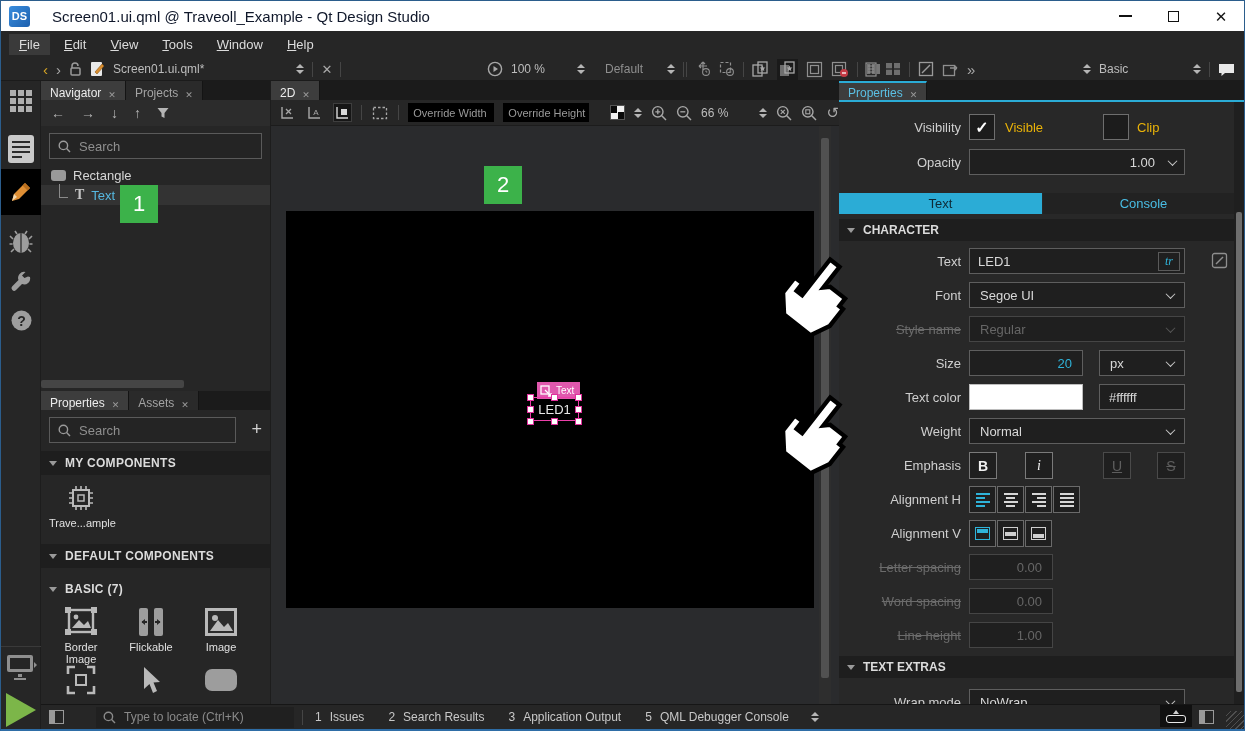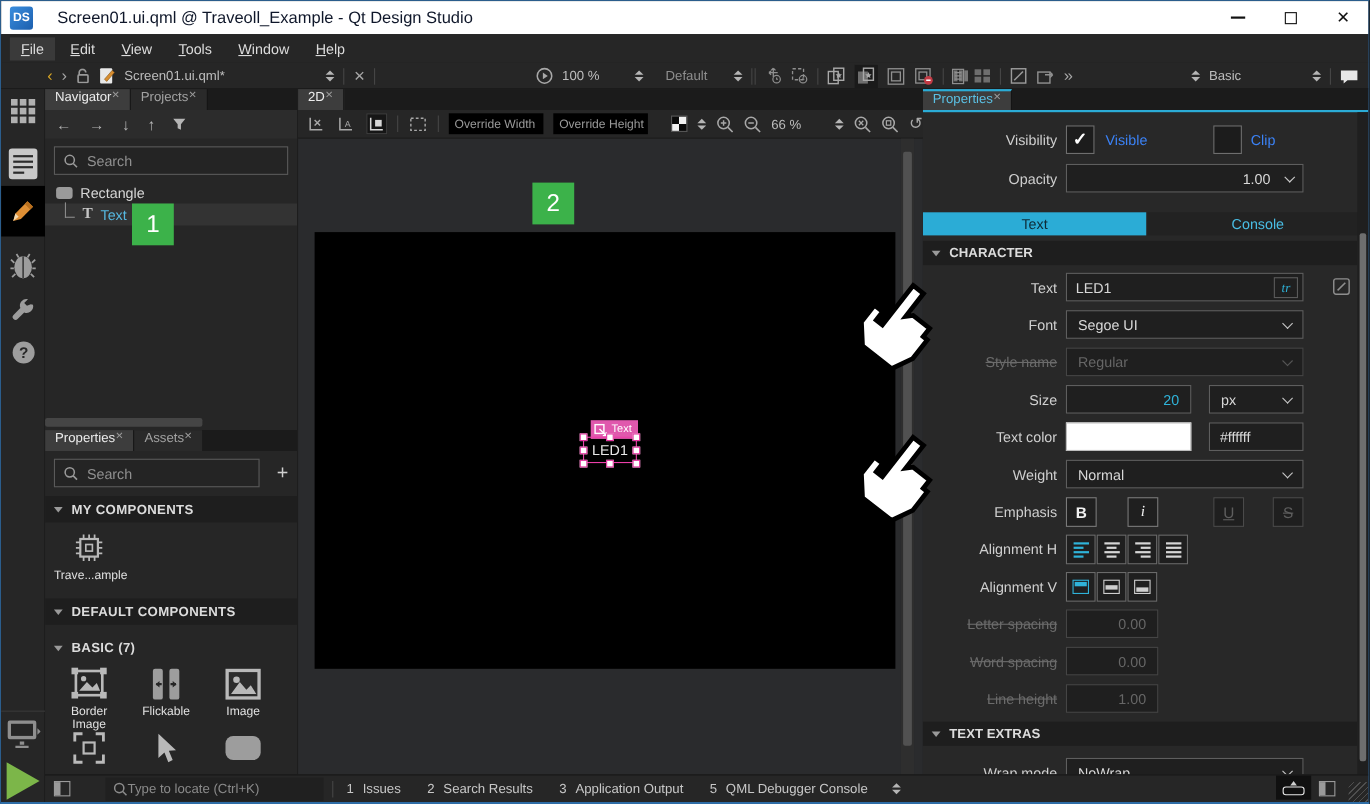--- a/index.html
+++ b/index.html
@@ -43,21 +43,21 @@
   .leftrail{position:absolute;left:0;top:80px;bottom:0;width:40px;background:#262626;border-right:1px solid #1d1d1d;}
   .rail-ic{position:absolute;left:0;width:40px;display:flex;justify-content:center;color:#9d9d9d;}
   .rail-active{background:#000;}
   .rail-doc{width:26px;height:28px;background:#c9c9c9;border-radius:3px;display:flex;flex-direction:column;justify-content:center;gap:3px;padding:0 4px;}
   .rail-doc i{display:block;height:2px;background:#2c2c2c;}
   .rail-sep{position:absolute;left:0;top:565px;width:40px;height:1px;background:#3a3a3a;}
   .play-tri{width:0;height:0;border-top:17px solid transparent;border-bottom:17px solid transparent;border-left:30px solid #7cb649;}
 
   
   .tabrow{position:absolute;left:0;right:0;top:0;height:19px;background:#1b1b1b;display:flex;}
-  .ptab{height:19px;display:flex;align-items:flex-start;gap:0;padding:0 9px;font-size:12px;background:#2a2a2a;color:#a3a3a3;border-right:1px solid #141414;}
+  .ptab{height:19px;display:flex;align-items:flex-end;gap:7px;padding:0 9px;font-size:12px;background:#2a2a2a;color:#a3a3a3;border-right:1px solid #141414;}
   .ptab.on{background:#3d3d3d;color:#ececec;}
   .ptab .x{font-size:9px;color:#9a9a9a;}
   .search{display:flex;align-items:center;gap:8px;border:1px solid #5a5a5a;background:#242424;height:26px;padding:0 8px;color:#8f8f8f;font-size:13px;}
 
   
   .navigator{position:absolute;left:40px;top:80px;width:230px;height:310px;background:#262626;border-right:1px solid #1d1d1d;}
   .nav-tools{position:absolute;left:0;right:0;top:19px;height:26px;background:#2c2c2c;display:flex;align-items:center;gap:16px;padding-left:10px;color:#b5b5b5;font-size:14px;}
   .tree-row{position:absolute;left:0;right:0;height:20px;display:flex;align-items:center;gap:7px;font-size:13px;color:#d6d6d6;padding-left:10px;}
   .rect-ic{width:15px;height:11px;background:#9a9a9a;border-radius:3px;}
   .t-ic{font-family:"Liberation Serif",serif;font-weight:bold;font-size:14px;color:#c4c4c4;}
@@ -94,21 +94,21 @@
   .ptab.props-on{background:#3d3d3d;color:#5bc0e4;border-top:2px solid #2bacd6;}
   .prow{position:absolute;left:0;height:28px;}
   .plabel{position:absolute;left:0;top:6px;width:122px;text-align:right;font-size:13px;color:#cfcfcf;white-space:nowrap;}
   .plabel.dis{color:#6b6b6b;text-decoration:line-through;}
   .pfield{position:absolute;top:0;height:26px;background:#1f1f1f;border:1px solid #5e5e5e;display:flex;align-items:center;font-size:13px;color:#d8d8d8;}
   .pfield.dis{border-color:#454545;color:#666;}
   .chev{width:7px;height:7px;border-right:1.5px solid #c9c9c9;border-bottom:1.5px solid #c9c9c9;transform:rotate(45deg) translate(-1px,-1px);}
   .pfield.dis .chev{border-color:#555;}
   .cbox{position:absolute;top:0;width:26px;height:26px;background:#1c1c1c;border:1px solid #6e6e6e;display:flex;align-items:center;justify-content:center;}
   .cbox.checked::before{content:'✓';color:#fff;font-size:16px;font-weight:bold;}
-  .cblabel{position:absolute;top:6px;font-size:13px;color:#3b82f6;}
+  .cblabel{position:absolute;top:6px;font-size:13px;color:#eab308;}
   .subtab{position:absolute;top:112px;height:21px;display:flex;align-items:center;justify-content:center;font-size:13px;}
   .sechdr2{position:absolute;left:0;right:10px;height:22px;background:#1e1e1e;display:flex;align-items:center;gap:8px;padding-left:8px;font-size:12px;font-weight:bold;color:#dcdcdc;}
   .ebtn{position:absolute;top:0;width:28px;height:27px;border:1px solid #7a7a7a;background:#1f1f1f;display:flex;align-items:center;justify-content:center;color:#f0f0f0;font-size:14px;}
   .ebtn.dis{border-color:#4a4a4a;color:#5e5e5e;}
   .abtn{position:absolute;top:0;width:27px;height:27px;border:1px solid #6a6a6a;background:#1f1f1f;display:flex;align-items:center;justify-content:center;}
   .bars{display:flex;flex-direction:column;gap:2px;width:14px;}
   .bars i{display:block;height:2px;background:#d6d6d6;}
   .bars.cy i{background:#2fb3d9;}
   .al-l i:nth-child(even){width:9px;} .al-l i:nth-child(odd){width:14px;}
   .al-c{align-items:center;} .al-c i:nth-child(even){width:9px;} .al-c i:nth-child(odd){width:14px;}
@@ -117,21 +117,21 @@
   .vbox{width:15px;height:13px;border:1px solid #cfcfcf;position:relative;}
   .vbox i{position:absolute;left:1px;right:1px;height:4px;background:#cfcfcf;display:block;}
   .vbox.cy{border-color:#2fb3d9;} .vbox.cy i{background:#2fb3d9;}
   .trbtn{position:absolute;right:4px;top:3px;width:22px;height:19px;border:1px solid #5a5a5a;display:flex;align-items:center;justify-content:center;
          color:#2fb3d9;font-size:12px;font-style:italic;font-family:"Liberation Serif",serif;}
   .cyval{color:#2fb3d9;}
 
   
   .statusbar{position:absolute;left:40px;right:0;bottom:0;height:25px;background:#262626;border-top:1px solid #161616;display:flex;align-items:center;font-size:12px;color:#c8c8c8;}
   .sb-item{display:flex;gap:8px;padding:0 12px;white-space:nowrap;}
-  .locate{display:flex;align-items:center;gap:0;background:#202020;height:21px;width:198px;margin-left:32px;padding:0 7px;color:#8a8a8a;}
+  .locate{display:flex;align-items:center;gap:8px;background:#202020;height:21px;width:198px;margin-left:32px;padding:0 7px;color:#8a8a8a;}
   .sb-grip{position:absolute;right:0;bottom:0;width:18px;height:18px;
     background:repeating-linear-gradient(135deg,transparent 0 3px,#4f4f4f 3px 4px);}
   .progressbox{position:absolute;right:52px;bottom:2px;width:32px;height:22px;background:#101010;display:flex;flex-direction:column;align-items:center;justify-content:center;gap:1px;}
   .pb-bar{width:20px;height:8px;border:1.5px solid #e8e8e8;border-radius:3px;}
   .pb-tri{width:0;height:0;border-left:3px solid transparent;border-right:3px solid transparent;border-bottom:4px solid #cfcfcf;}
   .panel-toggle{width:15px;height:14px;border:1.5px solid #9a9a9a;position:relative;}
   .panel-toggle i{position:absolute;left:0;top:0;bottom:0;width:5px;background:#9a9a9a;display:block;}
 
   
   .badge{position:absolute;width:38px;height:38px;background:#3cb24a;color:#fff;font-size:22px;display:flex;align-items:center;justify-content:center;z-index:40;}

